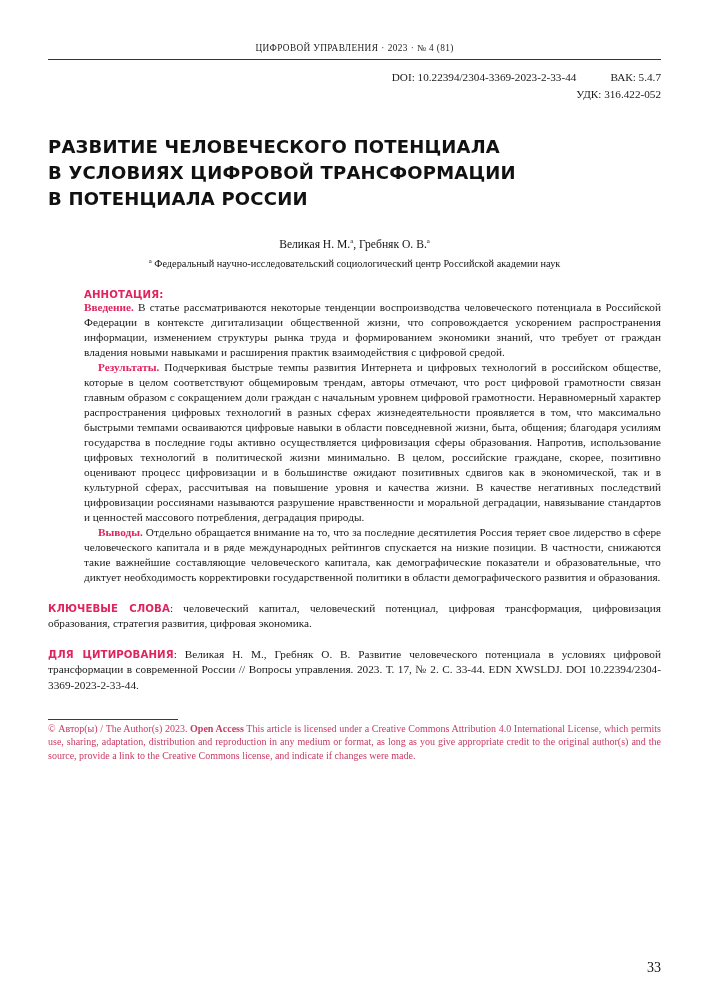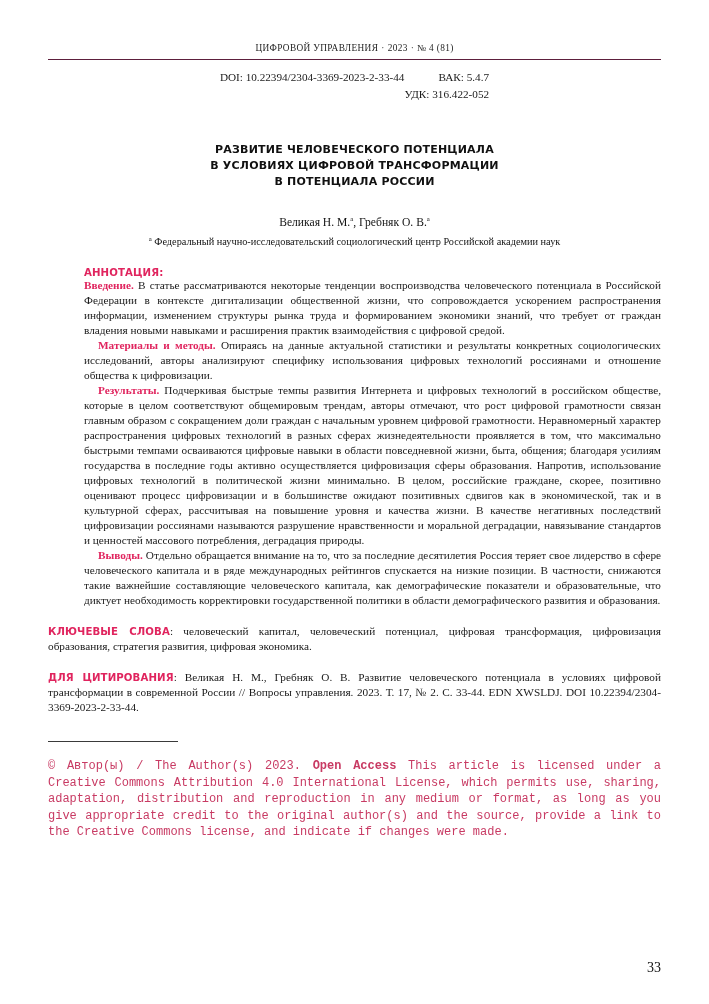--- a/index.html
+++ b/index.html
@@ -42,38 +42,37 @@
   .rule-top {
     margin-top: 6px;
     height: 1.4px;
     background: #5d1f3d;
     width: 100%;
   }
 
   
   .ids {
     display: flex;
-    justify-content: center;
+    justify-content: flex-end;
     margin-top: 9px;
     font-size: 11.2px;
     line-height: 1.45;
     color: #1a1a1a;
   }
   .ids .col-right {
     text-align: right;
   }
   .ids div > div { white-space: nowrap; }
 
   
   .title {
-    margin-top: 40px;
-    text-align: center;
+    margin-top: 32px;
     font-family: "DejaVu Sans", sans-serif;
     font-weight: bold;
-    font-size: 11px;
+    font-size: 18px;
     line-height: 1.45;
     letter-spacing: 0.2px;
     color: #111111;
   }
   .title .line { display: block; }
 
   
   .authors {
     margin-top: 26px;
     text-align: center;
@@ -135,26 +134,25 @@
   }
 
   
   .license-rule {
     margin-top: 26px;
     width: 130px;
     height: 1.1px;
     background: #3a3a3a;
   }
   .license {
-    margin-top: 16px;
-    font-size: 12px;
+    margin-top: 2px;
+    font-size: 10px;
     line-height: 1.38;
     color: #c83a63;
     text-align: justify;
-    font-family: Liberation Mono, monospace;
   }
   .license b { font-weight: bold; }
 
   
   .folio {
     position: absolute;
     right: 48px;
     bottom: 28px;
     font-size: 14px;
     color: #111;
@@ -189,21 +187,20 @@
 
   <div class="authors"><span>Великая Н. М.</span><sup class="mark">a</sup><span>, </span><span>Гребняк О. В.</span><sup class="mark">a</sup></div>
 
   <div class="affiliation"><sup class="mark">a</sup><span> Федеральный научно-исследовательский социологический центр Российской академии наук</span></div>
 
   <div class="abstract">
     <div class="section-label">АННОТАЦИЯ:</div>
 
     <p class="first"><span class="run-in">Введение.</span><span> В статье рассматриваются некоторые тенденции воспроизводства человеческого потенциала в Российской Федерации в контексте дигитализации общественной жизни, что сопровождается ускорением распространения информации, изменением структуры рынка труда и формированием экономики знаний, что требует от граждан владения новыми навыками и расширения практик взаимодействия с цифровой средой.</span></p>
 
-    <p class="indent"><span class="run-in">Материалы и методы.</span><span> Опираясь на данные актуальной статистики и результаты конкретных социологических исследований, авторы анализируют специфику использования цифровых технологий россиянами и отношение общества к цифровизации.</span></p>
 
     <p class="indent"><span class="run-in">Результаты.</span><span> Подчеркивая быстрые темпы развития Интернета и цифровых технологий в российском обществе, которые в целом соответствуют общемировым трендам, авторы отмечают, что рост цифровой грамотности связан главным образом с сокращением доли граждан с начальным уровнем цифровой грамотности. Неравномерный характер распространения цифровых технологий в разных сферах жизнедеятельности проявляется в том, что максимально быстрыми темпами осваиваются цифровые навыки в области повседневной жизни, быта, общения; благодаря усилиям государства в последние годы активно осуществляется цифровизация сферы образования. Напротив, использование цифровых технологий в политической жизни минимально. В целом, российские граждане, скорее, позитивно оценивают процесс цифровизации и в большинстве ожидают позитивных сдвигов как в экономической, так и в культурной сферах, рассчитывая на повышение уровня и качества жизни. В качестве негативных последствий цифровизации россиянами называются разрушение нравственности и моральной деградации, навязывание стандартов и ценностей массового потребления, деградация природы.</span></p>
 
     <p class="indent"><span class="run-in">Выводы.</span><span> Отдельно обращается внимание на то, что за последние десятилетия Россия теряет свое лидерство в сфере человеческого капитала и в ряде международных рейтингов спускается на низкие позиции. В частности, снижаются такие важнейшие составляющие человеческого капитала, как демографические показатели и образовательные, что диктует необходимость корректировки государственной политики в области демографического развития и образования.</span></p>
   </div>
 
   <div class="kw-block"><span class="section-label">КЛЮЧЕВЫЕ СЛОВА</span><span>: человеческий капитал, человеческий потенциал, цифровая трансформация, цифровизация образования, стратегия развития, цифровая экономика.</span></div>
 
   <div class="cite-block"><span class="section-label">ДЛЯ ЦИТИРОВАНИЯ</span><span>: Великая Н. М., Гребняк О. В. Развитие человеческого потенциала в условиях цифровой трансформации в современной России // Вопросы управления. 2023. Т. 17, № 2. С. 33-44. EDN XWSLDJ. DOI 10.22394/2304-3369-2023-2-33-44.</span></div>
 

